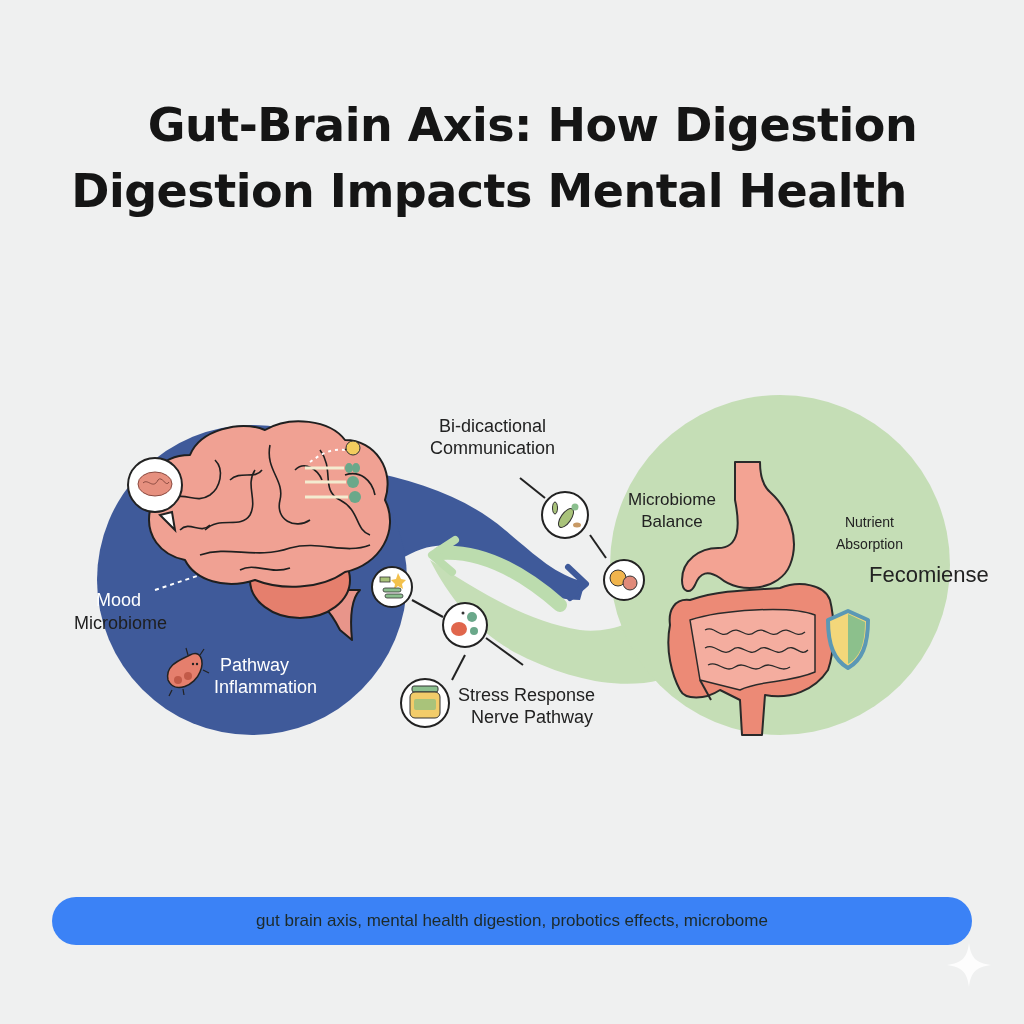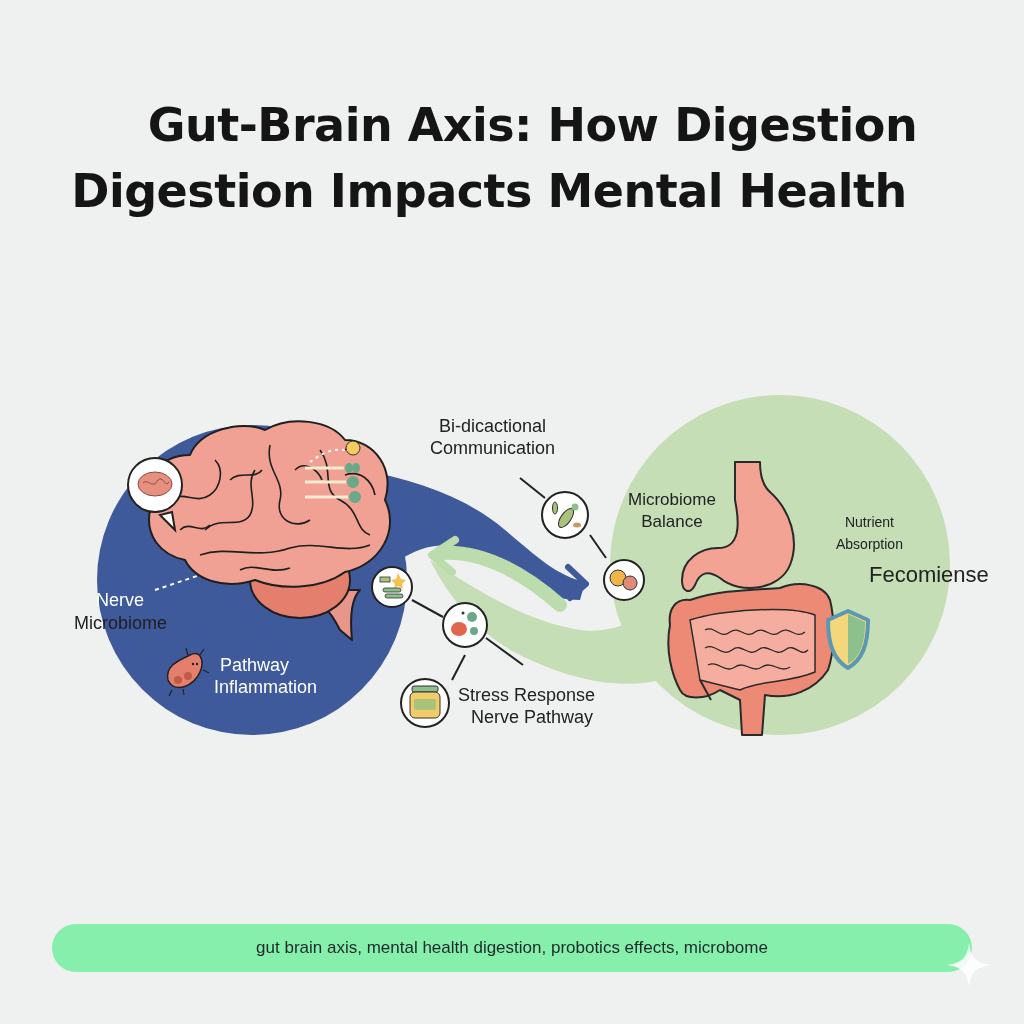--- a/index.html
+++ b/index.html
@@ -22,24 +22,24 @@
   .lbl {
     position: absolute;
     font-family: "Liberation Sans", sans-serif;
     font-size: 18px; line-height: 22px; color: #222;
     white-space: nowrap;
   }
   .lbl.white { color: #ffffff; }
   .lbl.center { text-align: center; }
   .tags {
     position: absolute; left: 52px; top: 897px; width: 920px; height: 48px;
-    border-radius: 24px; background: #86efac;
+    border-radius: 24px; background: #3b82f6;
     display: flex; align-items: center; justify-content: center;
     font-family: "Liberation Sans", sans-serif;
-    font-size: 17px; color: #1d2a2a; margin-top: 27px;
+    font-size: 17px; color: #1d2a2a;
   }
   .sparkle { position: absolute; left: 944px; top: 940px; }
 </style>
 </head>
 <body>
 
 <div class="title">
   <span class="line">Gut-Brain Axis: How Digestion</span>
   <span class="line l2">Digestion Impacts Mental Health</span>
 </div>
@@ -173,21 +173,21 @@
     <line x1="700" y1="680" x2="711" y2="700" stroke-width="2"></line>
   </g>
 
   <g>
     <path d="M 848 611 L 868 620 C 868 645, 862 660, 848 668 C 834 660, 828 645, 828 620 Z" fill="#f3d77a" stroke="#5b98b5" stroke-width="4" stroke-linejoin="round"></path>
     <path d="M 848 614 L 865 622 C 865 644, 860 657, 848 664 Z" fill="#8cc08c"></path>
   </g>
 </svg>
 
 <div class="lbl white" style="left:96px; top:589px;">
-  <div>Nerve</div>
+  <div>Mood</div>
 </div>
 <div class="lbl" style="left:74px; top:612px; color:#1e1e1e;">
   <span>Microbiome</span>
 </div>
 <div class="lbl white" style="left:220px; top:654px;">
   <div>Pathway</div>
   <div style="margin-left:-6px;">Inflammation</div>
 </div>
 
 <div class="lbl center" style="left:430px; top:415px;">

